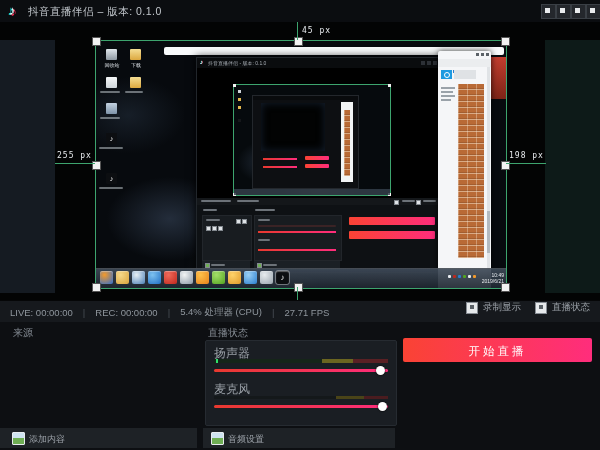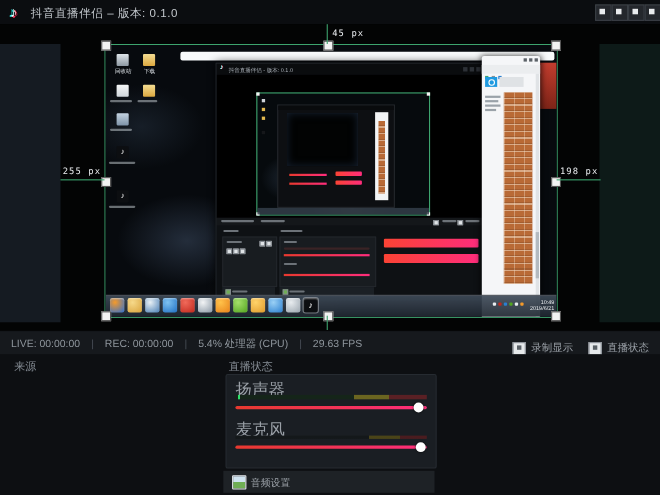--- a/index.html
+++ b/index.html
@@ -101,36 +101,36 @@
          box-shadow:inset 0 1px 1px rgba(255,255,255,.35);}
   .tb-douyin{outline:1px solid rgba(255,255,255,.35);background:#0c0e11 !important;}
   .tray{position:absolute;right:30px;top:6px;display:flex;gap:2px;}
   .tray i{width:3px;height:3px;border-radius:1px;}
   .clock{position:absolute;right:2px;top:3px;font-size:5px;line-height:6px;color:#e8ebee;text-align:right;}
 
   
   .statusbar{position:absolute;left:0;top:300px;width:600px;height:22px;background:#16191d;border-top:1px solid #050607;}
   .stext{display:flex;align-items:center;height:22px;padding-left:10px;font-size:9.5px;color:#8f969d;gap:10px;}
   .ssep{color:#494f57;}
-  .stoggles{position:absolute;right:10px;top:0;height:22px;display:flex;align-items:flex-end;gap:14px;}
+  .stoggles{position:absolute;right:10px;top:0;height:22px;display:flex;align-items:flex-start;gap:14px;}
   .stoggle{display:flex;align-items:center;gap:5px;font-size:9.5px;color:#9aa0a7;cursor:default;}
   .sqicon{width:10px;height:10px;background:#e6e9eb;border:1px solid #878d94;position:relative;}
   .sqicon i{position:absolute;left:2.5px;top:2.5px;width:4px;height:4px;background:#596066;}
 
   
   .bottom{position:absolute;left:0;top:322px;width:600px;height:128px;background:#0d0f12;}
   .phead{position:absolute;font-size:10px;color:#858c94;}
   .pbox{position:absolute;background:#1a1e23;border:1px solid #262b31;border-radius:2px;}
   .srcitem{position:absolute;left:8px;top:5px;font-size:10px;color:#d4d8dc;}
   .sqbtn{position:absolute;width:9px;height:9px;background:#e6e9eb;border:1px solid #878d94;}
   .pfoot{position:absolute;height:20px;background:#1e2226;}
   .imgicon{position:absolute;width:11px;height:11px;border:1px solid #e8ecef;border-radius:1px;
            background:linear-gradient(180deg,#cfe3f0 0 45%,#6fae54 45% 100%);}
   .pfootlabel{position:absolute;font-size:9px;color:#9aa0a7;}
-  .tracklabel{position:absolute;font-size:15px;color:#9aa0a7;text-align:right;}
+  .tracklabel{position:absolute;font-size:12px;color:#9aa0a7;text-align:right;}
   .vu{position:absolute;height:4px;}
   .vu1{background:linear-gradient(90deg,#152519 0 2px,#2ee06a 2px 4px,#152519 4px 62%,#6b6520 62% 80%,#5a2024 80% 100%);}
   .vu2{height:3px;background:linear-gradient(90deg,#14181a 0 70%,#4a4418 70% 86%,#4a1c1f 86% 100%);}
   .slider{position:absolute;height:3px;border-radius:2px;
           background:linear-gradient(90deg,var(--slider-red,#e8392f),var(--slider-pink,#ff2d7c));}
   .knob{position:absolute;top:-3px;width:9px;height:9px;border-radius:50%;background:#fff;box-shadow:0 0 2px #000;}
   .bigbtn{position:absolute;left:403px;width:189px;height:24px;border-radius:2px;border:none;cursor:pointer;
           background:linear-gradient(90deg,var(--accent-from,#fa4334),var(--accent-to,#ff2d7c));
           color:#fff;font-size:11.5px;letter-spacing:3px;text-align:center;line-height:24px;
           font-family:"Liberation Sans",sans-serif;}
@@ -329,53 +329,58 @@
   </div>
 
   <div class="statusbar">
     <div class="stext">
       <span>LIVE: 00:00:00</span>
       <span class="ssep">|</span>
       <span>REC: 00:00:00</span>
       <span class="ssep">|</span>
       <span>5.4% 处理器 (CPU)</span>
       <span class="ssep">|</span>
-      <span>29.63 FPS</span>
+      <span>27.71 FPS</span>
     </div>
     <div class="stoggles">
       <span class="stoggle">
         <span class="sqicon">
             <i></i>
           </span>
         <span>录制显示</span>
       </span>
       <span class="stoggle">
         <span class="sqicon">
             <i></i>
           </span>
         <span>直播状态</span>
       </span>
     </div>
   </div>
 
   <div class="bottom">
     <span class="phead" style="left:13px;top:4px">来源</span>
+    <div class="pfoot" style="left:0;top:106px;width:197px">
+      <span class="imgicon" style="left:12px;top:4px"></span>
+      <span class="pfootlabel" style="left:29px;top:5px">添加内容</span>
+    </div>
 
     <span class="phead" style="left:208px;top:4px">直播状态</span>
     <div class="pbox" style="left:205px;top:18px;width:190px;height:84px">
       <span class="tracklabel" style="left:8px;top:4px">扬声器</span>
       <div class="vu vu1" style="left:8px;top:18px;width:174px"></div>
       <div class="slider" style="left:8px;top:28px;width:174px">
         <span class="knob" style="left: calc(96% - 5px);"></span>
       </div>
       <span class="tracklabel" style="left:8px;top:40px">麦克风</span>
       <div class="vu vu2" style="left:8px;top:55px;width:174px"></div>
       <div class="slider" style="left:8px;top:64px;width:174px">
         <span class="knob" style="left: calc(97% - 5px);"></span>
       </div>
     </div>
     <div class="pfoot" style="left:203px;top:106px;width:192px">
       <span class="imgicon" style="left:8px;top:4px"></span>
       <span class="pfootlabel" style="left:25px;top:5px">音频设置</span>
     </div>
 
+    <button class="bigbtn" style="top:16px">开始直播</button>
   </div>
 </div>
 
 </body></html>

